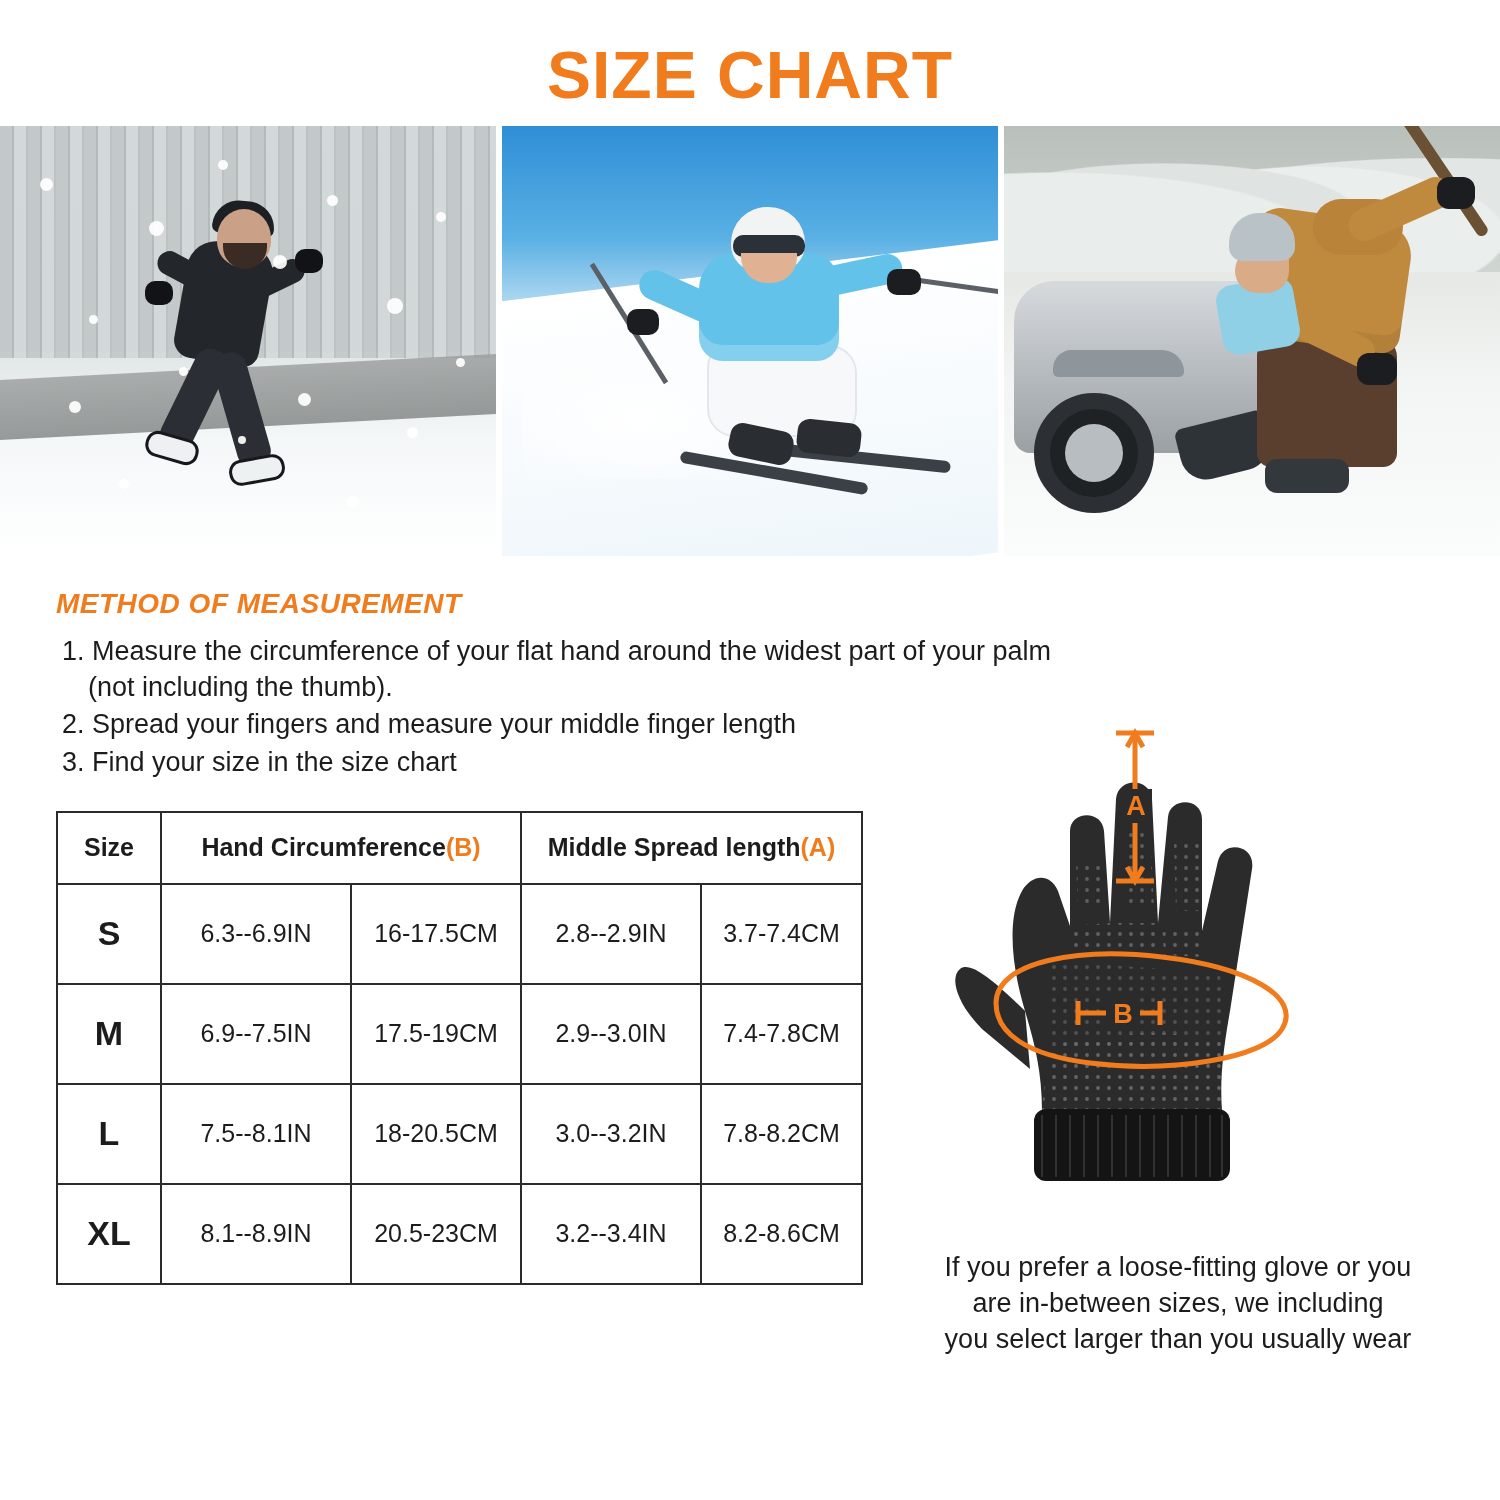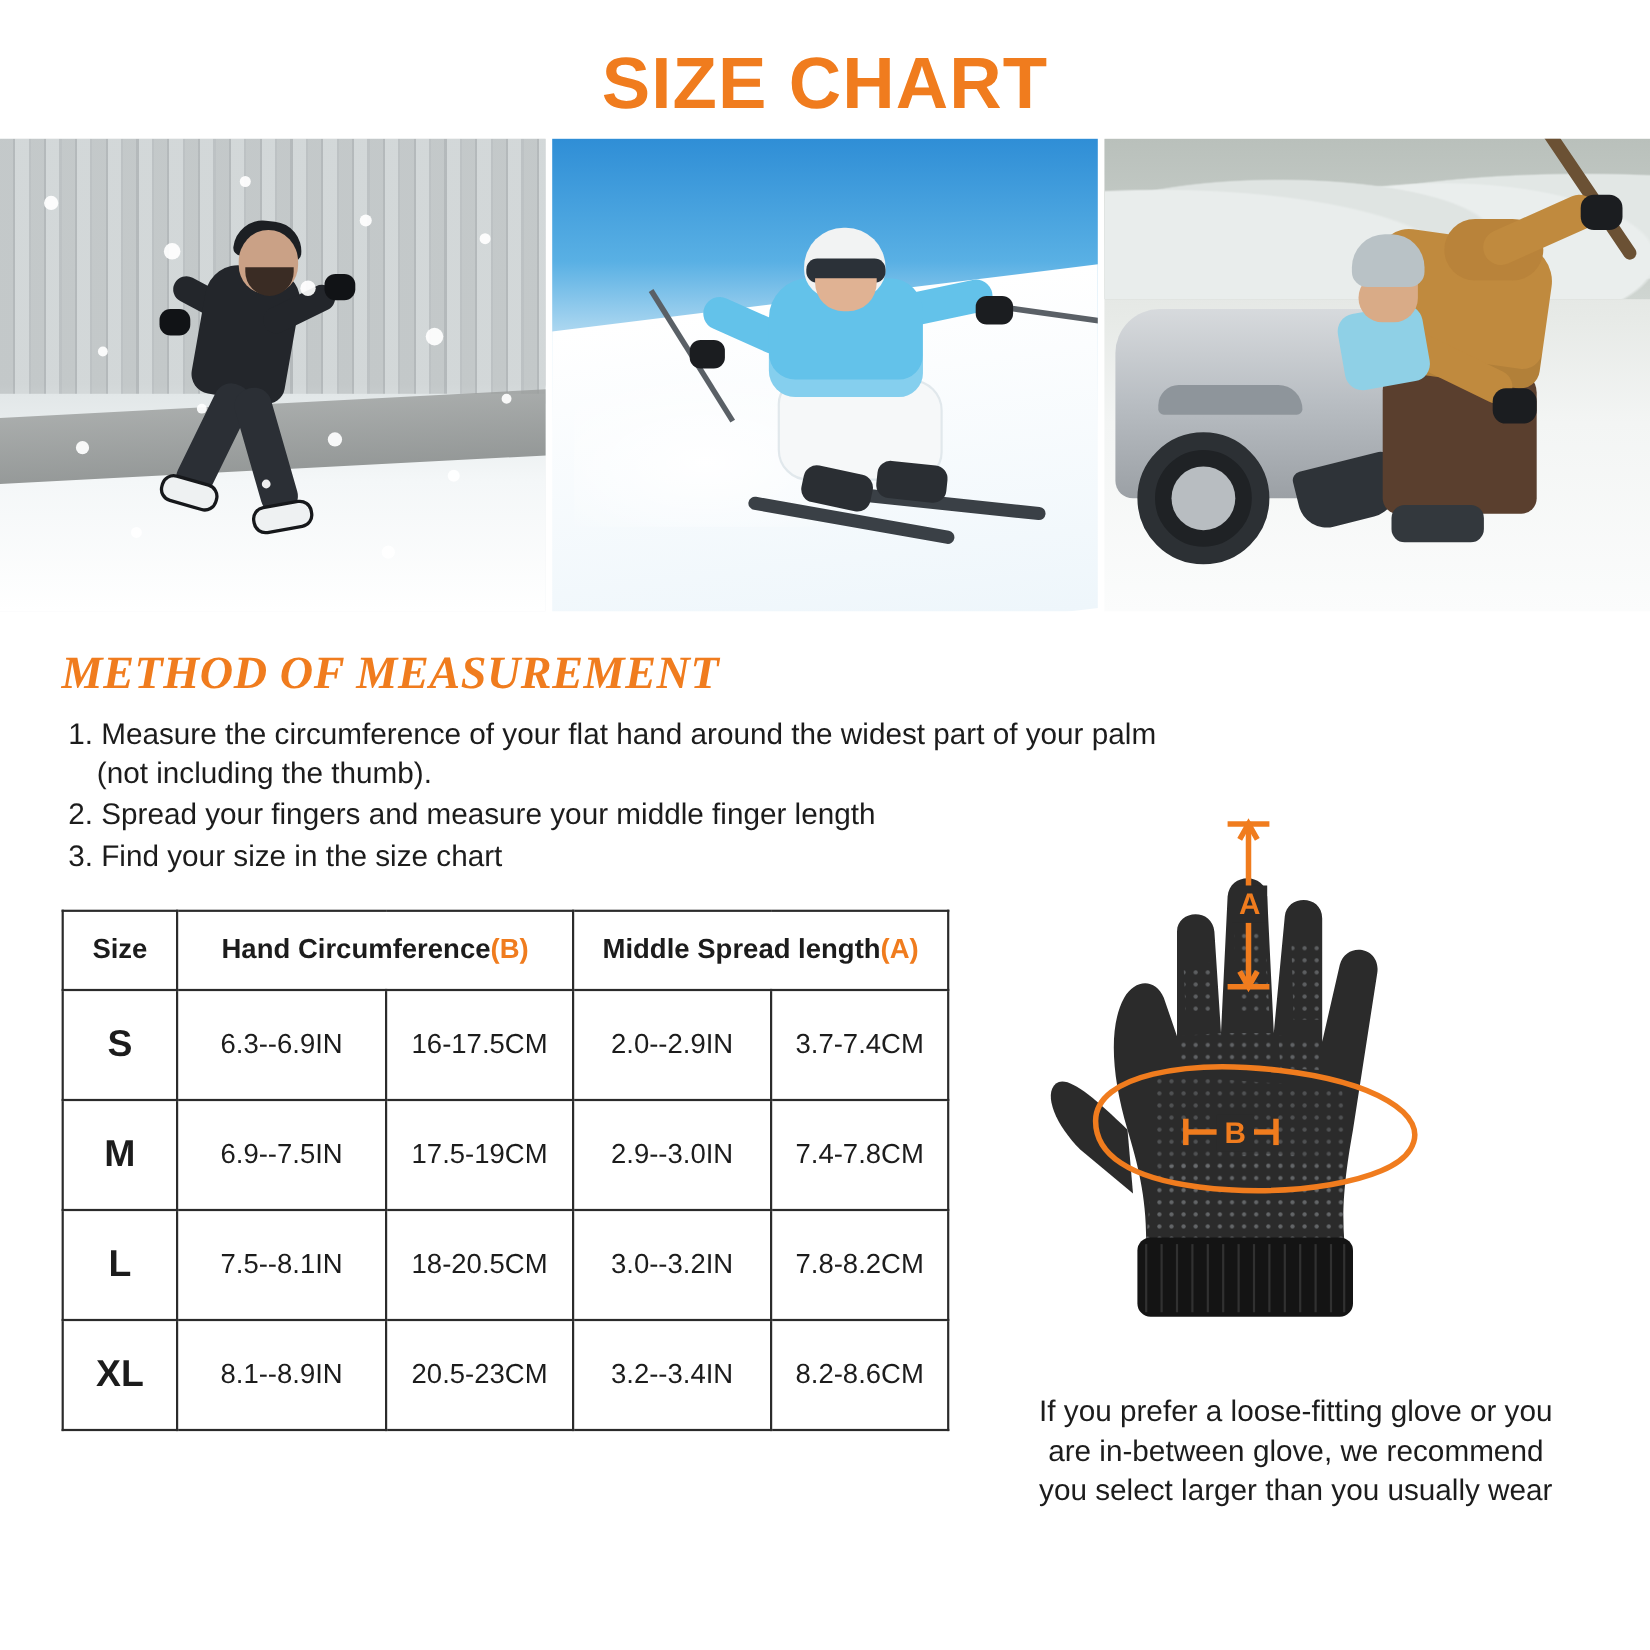--- a/index.html
+++ b/index.html
@@ -282,26 +282,25 @@
     transform-origin: right center;
   }
   .shoveler .shovel-blade {
     position: absolute; left: -16px; top: 250px; width: 90px; height: 56px;
     background: #2e3338; border-radius: 8px 8px 26px 26px; transform: rotate(-14deg);
   }
 
   
   .method-title {
     color: #f07c1e;
-    font-size: 42px;
+    font-size: 28px;
     font-weight: bold;
     font-style: italic;
     padding: 32px 0 14px 56px;
     letter-spacing: .5px;
-    font-family: Liberation Serif, serif;
   }
   .steps {
     padding-left: 62px;
     padding-right: 40px;
     font-size: 27px;
     color: #1c1c1c;
     line-height: 1.32;
   }
   .step { margin-bottom: 2px; }
   .step .sub { padding-left: 26px; display: block; }
@@ -488,21 +487,21 @@
           <th>Size</th>
           <th colspan="2"><span>Hand Circumference</span><span class="orange">(B)</span></th>
           <th colspan="2"><span>Middle Spread length</span><span class="orange">(A)</span></th>
         </tr>
       </thead>
       <tbody>
         <tr>
           <td class="size-cell">S</td>
           <td>6.3--6.9IN</td>
           <td>16-17.5CM</td>
-          <td>2.0--2.9IN</td>
+          <td>2.8--2.9IN</td>
           <td>3.7-7.4CM</td>
         </tr>
         <tr>
           <td class="size-cell">M</td>
           <td>6.9--7.5IN</td>
           <td>17.5-19CM</td>
           <td>2.9--3.0IN</td>
           <td>7.4-7.8CM</td>
         </tr>
         <tr>
@@ -600,17 +599,17 @@
           <line x1="148" y1="290" x2="148" y2="314"></line>
           <line x1="230" y1="290" x2="230" y2="314"></line>
         </g>
         <rect x="176" y="286" width="34" height="34" fill="#2b2b2b"></rect>
         <text x="193" y="312" font-family="Liberation Sans, sans-serif" font-size="27" font-weight="bold" fill="#f07c1e" text-anchor="middle">B</text>
       </svg>
     </div>
 
     <div class="glove-note">
       <div>If you prefer a loose-fitting glove or you</div>
-      <div>are in-between glove, we recommend</div>
+      <div>are in-between sizes, we including</div>
       <div>you select larger than you usually wear</div>
     </div>
   </div>
 </div>
 
 </body></html>

